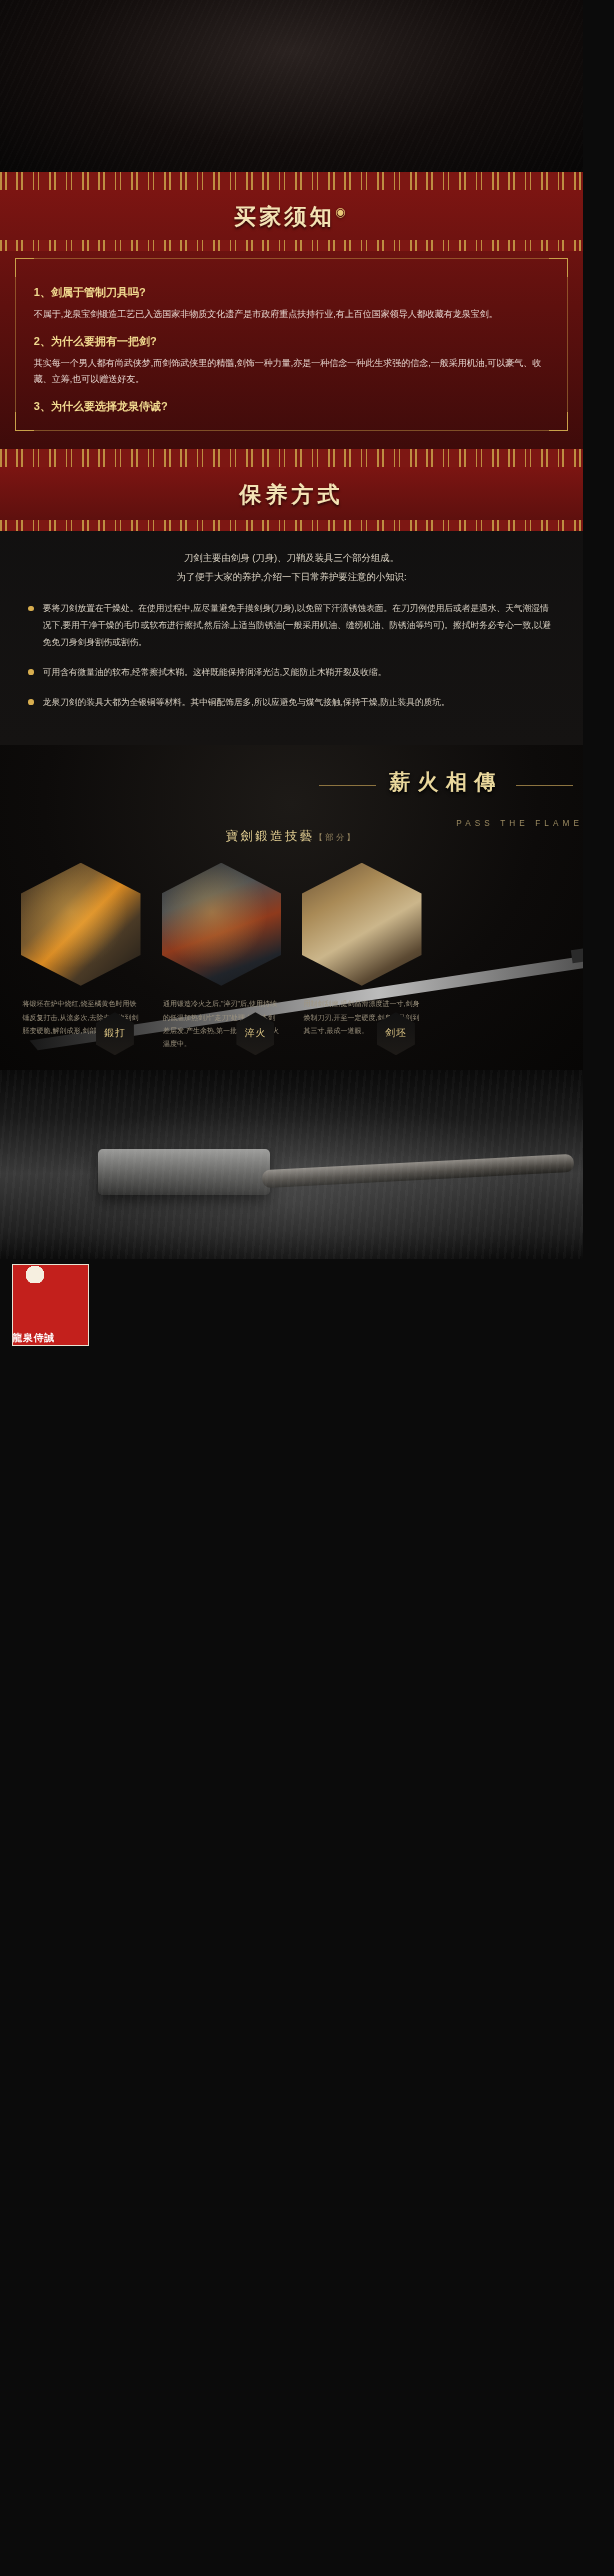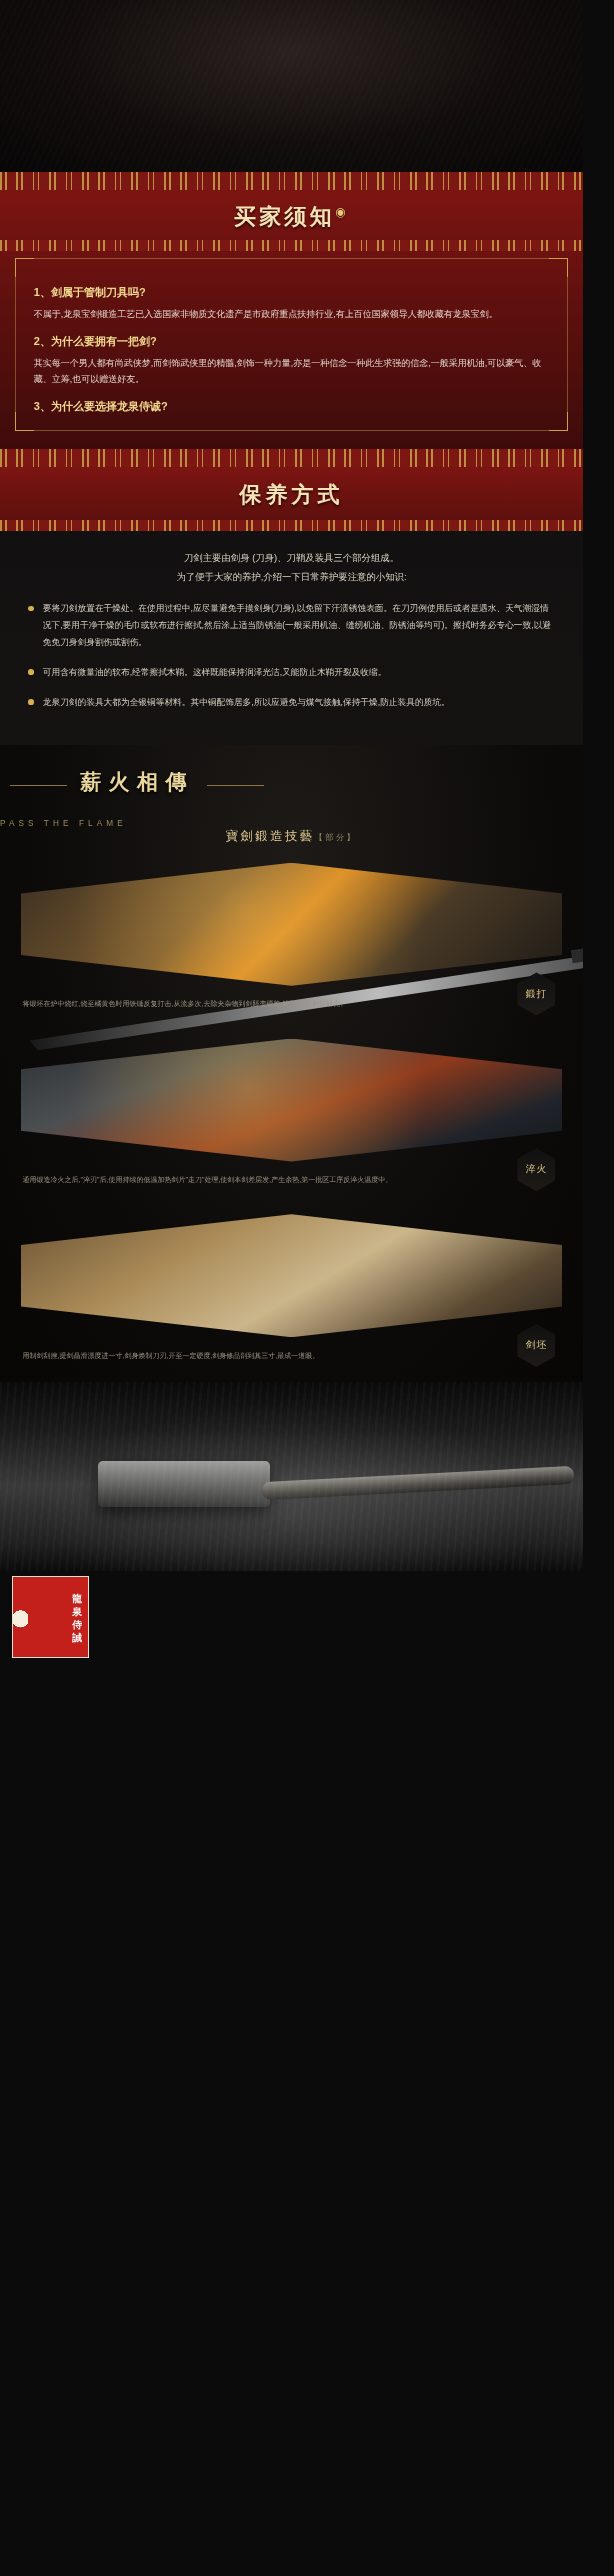--- a/index.html
+++ b/index.html
@@ -50,29 +50,29 @@
   .maint-lead{padding:18px 43px 4.9px;font-size:9.4px;line-height:2;color:#ded6c6;text-align:center;}
   ul.tips{list-style:none;margin:8.2px 28px 0;padding:0;}
   ul.tips li{position:relative;padding:0 0 13px 14.8px;font-size:8.7px;line-height:1.95;color:#d8d0c2;}
   ul.tips li:before{content:"";position:absolute;left:0;top:5.7px;width:5.7px;height:5.7px;border-radius:50%;
       background:#d8ae4f;}
 
   
   .craft{background:
       radial-gradient(ellipse at 50% 18%, #1d1a17 0%, #0d0b0a 60%, #070605 100%);
       padding:23px 0 19.7px;position:relative;}
-  .craft-head{text-align:left;position:relative;}
+  .craft-head{text-align:right;position:relative;}
   .craft-head .cn{font-size:21px;letter-spacing:7.4px;color:#e9d79c;font-weight:bold;
       text-shadow:0 1.6px 3.3px #000;}
   .craft-head .en{font-size:8.2px;letter-spacing:4.1px;color:#9d8c62;margin-top:23px;}
   .craft-head .rule{display:inline-block;width:57px;height:0.8px;background:#8d7440;vertical-align:middle;margin:0 9.8px;}
   .craft-sub{text-align:center;font-size:12.3px;letter-spacing:2.5px;color:#e3cf93;}
   .craft-sub .small{font-size:8.2px;color:#9b8a63;}
 
-  .grid{position:relative;margin:18px 21px 0;display:grid;grid-template-columns:1fr;
+  .grid{position:relative;margin:18px 21px 0;display:grid;grid-template-columns:1fr 1fr 1fr 1fr;
       grid-row-gap:28px;grid-column-gap:21px;}
   .cell{position:relative;}
   .hex{width:100%;height:123px;position:relative;overflow:hidden;
       clip-path:polygon(50% 0,100% 25%,100% 75%,50% 100%,0 75%,0 25%);
       border:0;}
   .hex .ph{position:absolute;inset:0;}
   .ph1{background:linear-gradient(135deg,#3a2f22 0%,#7a5a2e 35%,#d98a22 50%,#4a3a26 70%,#1d1a16 100%);}
   .ph2{background:linear-gradient(160deg,#2b2f33 0%,#4c4f52 30%,#8f3a1c 55%,#20242a 80%,#14181c 100%);}
   .ph3{background:linear-gradient(150deg,#6b5336 0%,#a98a56 30%,#cbb68b 55%,#5c4a33 80%,#2a2219 100%);}
   .ph4{background:linear-gradient(140deg,#3b3a38 0%,#8d8a85 25%,#d3d0c9 50%,#6f6b64 75%,#26241f 100%);}
@@ -94,21 +94,21 @@
         radial-gradient(ellipse at 50% 70%, rgba(255,255,255,.10), rgba(0,0,0,0) 60%),
         repeating-linear-gradient(95deg, rgba(255,255,255,.025) 0 2.5px, rgba(0,0,0,0) 2.5px 7.4px);}
   .hammer .head{position:absolute;left:98px;top:79px;width:172px;height:46px;border-radius:4.9px;
       background:linear-gradient(180deg,#9a9a98 0%,#5c5c5a 55%,#2d2d2c 100%);box-shadow:0 6.6px 16.4px rgba(0,0,0,.7);}
   .hammer .handle{position:absolute;left:262px;top:92px;width:312px;height:18px;border-radius:8.2px;
       transform:rotate(-3deg);background:linear-gradient(180deg,#8e8a84 0%,#4a4742 60%,#242320 100%);}
 
   
   .footer{height:98px;background:#0b0b0b;position:relative;}
   .logo{position:absolute;left:11.5px;top:4.9px;width:75px;height:80px;background:#c3201c;
-      border:1.6px solid #e8e2d2;display:flex;flex-direction:row;align-items:center;justify-content:center;gap:44px;}
+      border:1.6px solid #e8e2d2;display:flex;flex-direction:column;align-items:flex-start;justify-content:center;gap:44px;}
   .logo .mark{width:44px;height:38px;background:
       radial-gradient(circle at 50% 55%, #f6efe0 0 38%, rgba(0,0,0,0) 39%),
       linear-gradient(45deg, rgba(255,255,255,.9) 0 1.6px, rgba(0,0,0,0) 1.6px 4.9px);
       border-radius:3.3px 14.8px 3.3px 14.8px;}
   .logo .txt{font-size:9.8px;color:#fff;letter-spacing:0.8px;margin-top:4.9px;font-weight:bold;}
 </style>
 </head>
 <body>
 
 <div class="page">

